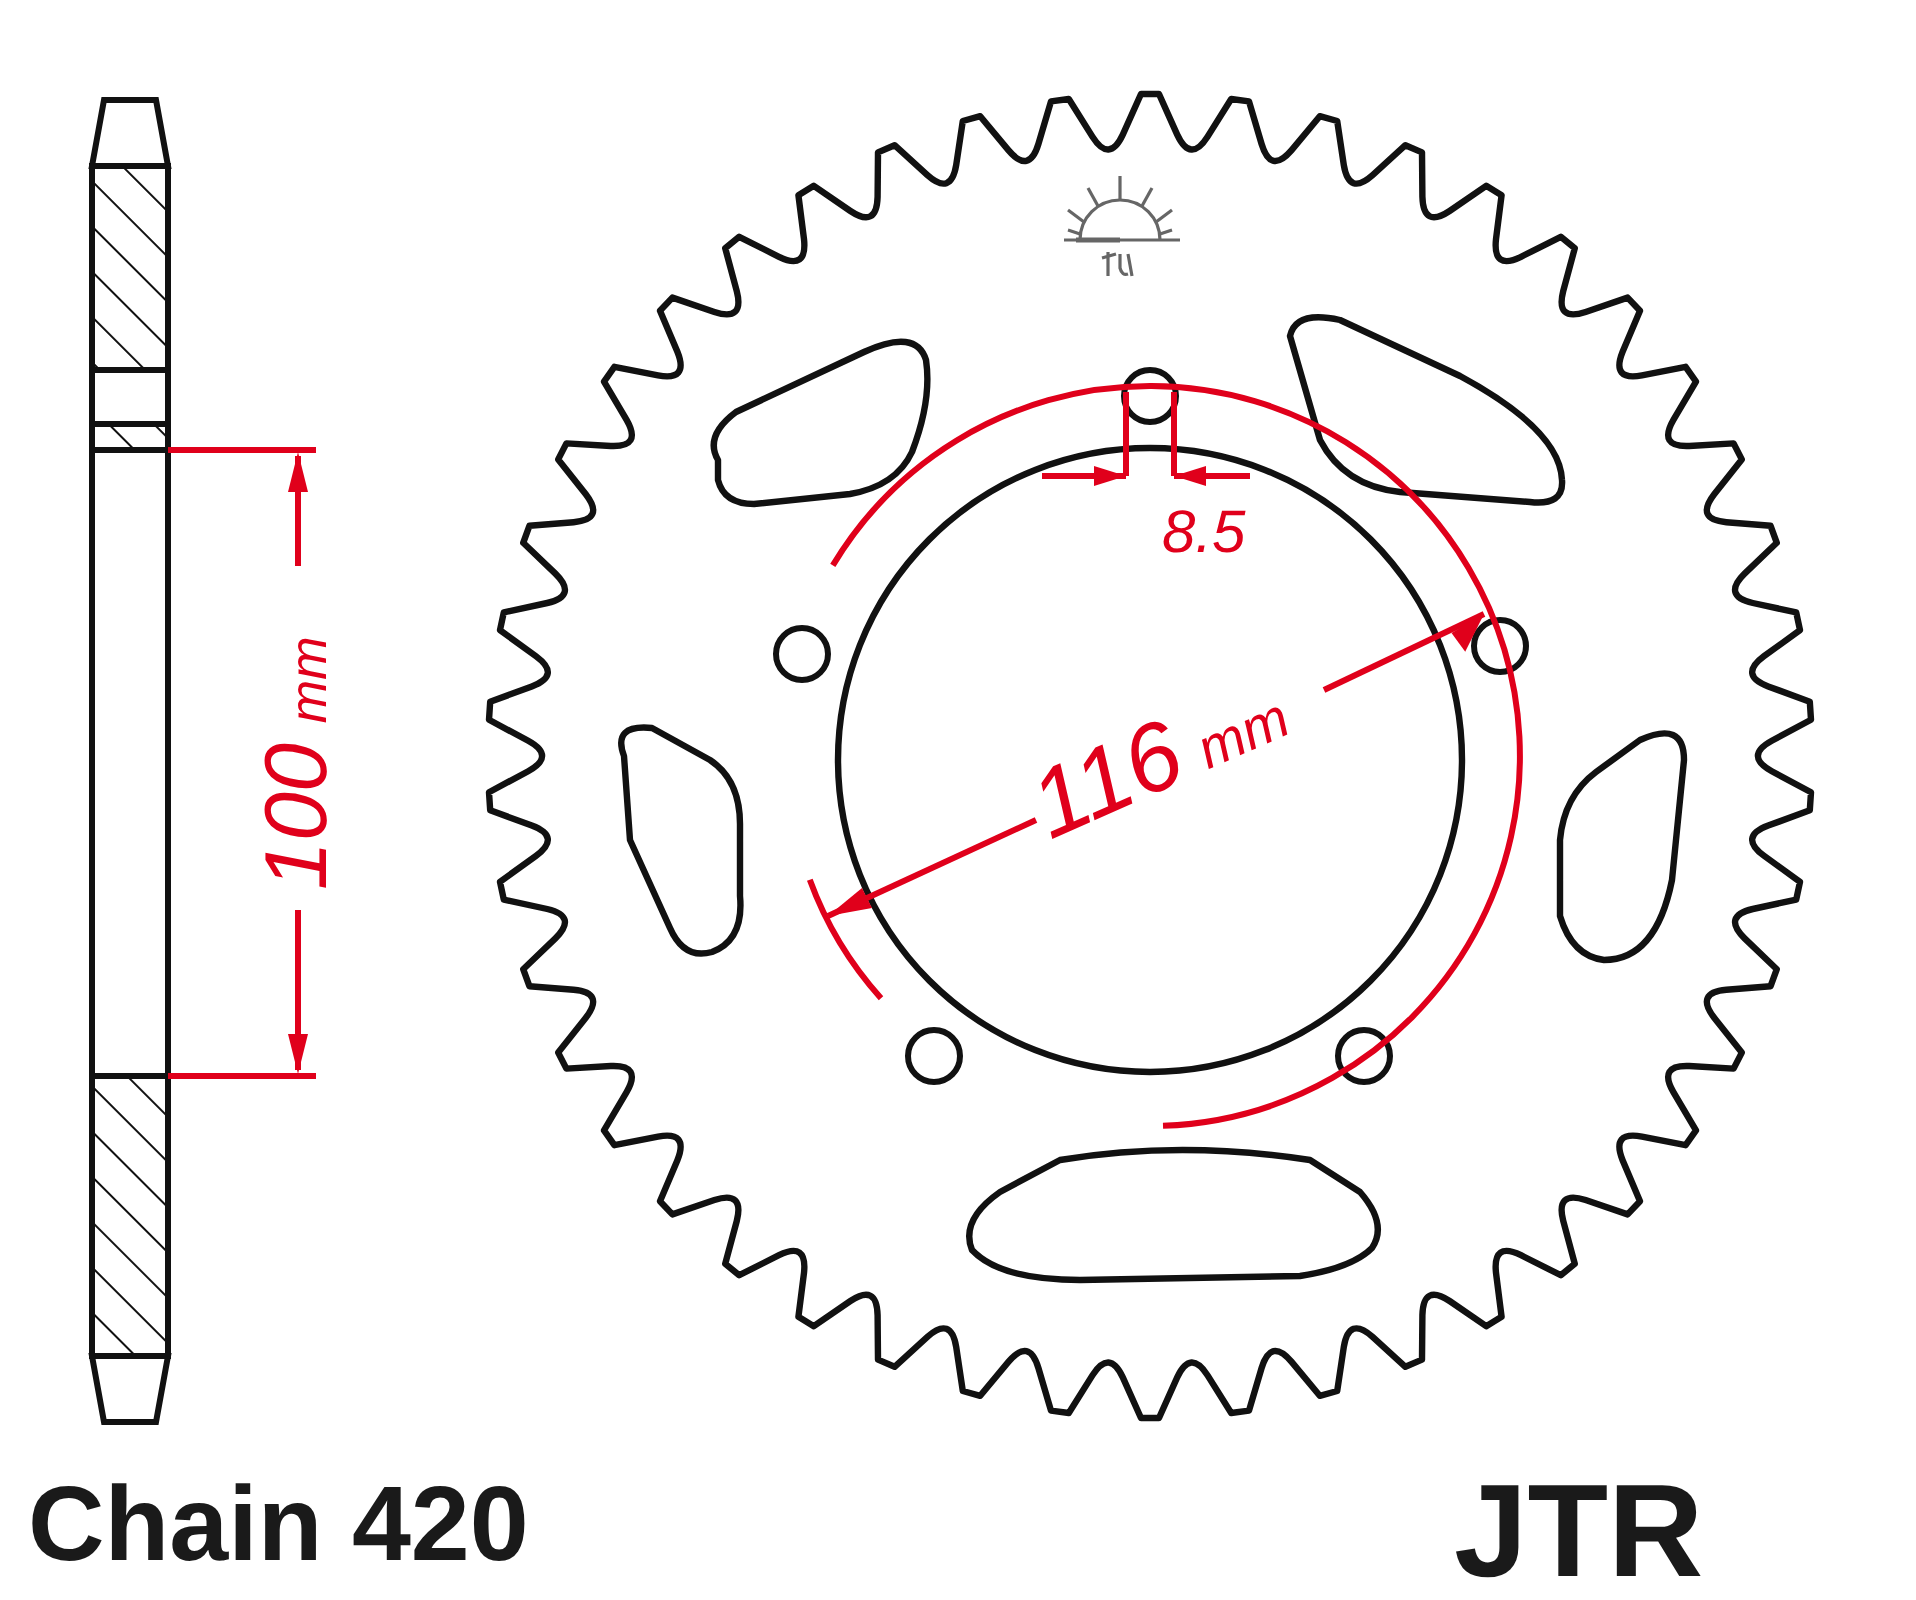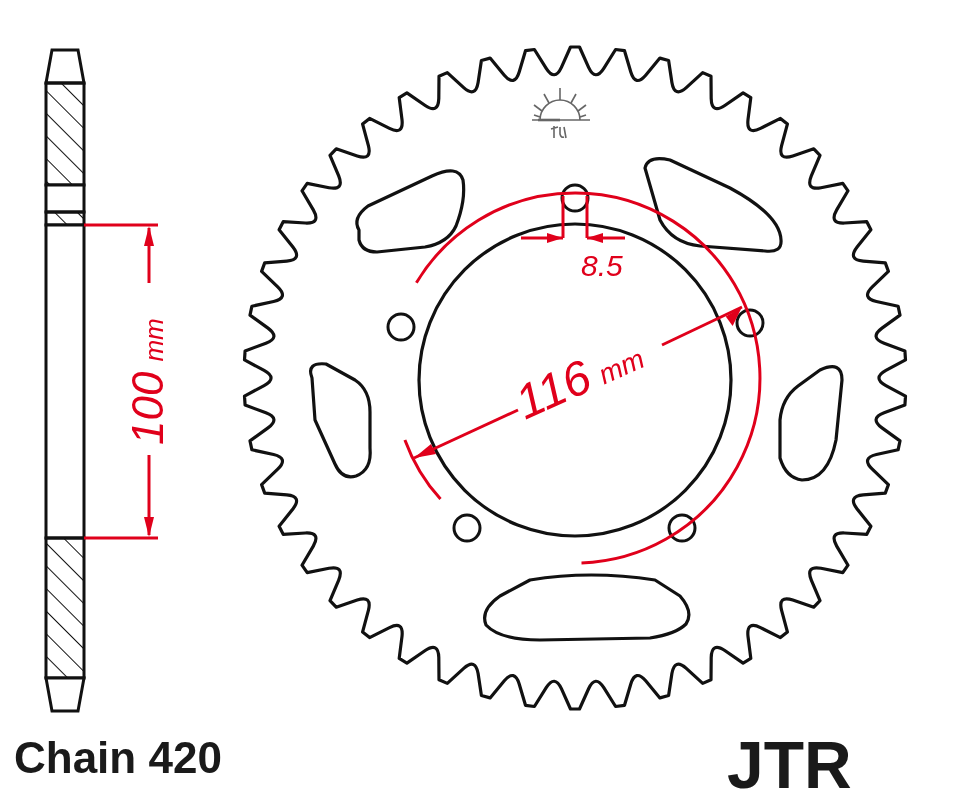--- a/index.html
+++ b/index.html
@@ -1,18 +1,18 @@
 <!DOCTYPE html>
 <html><head>
 <meta charset="utf-8">
 <style>
   html,body{margin:0;padding:0;background:#ffffff;}
   body{width:958px;height:800px;position:relative;overflow:hidden;font-family:"Liberation Sans",sans-serif;}
   #drawing{position:absolute;left:0;top:0;width:958px;height:800px;}
-  .caption{position:absolute;font-family:"Liberation Sans",sans-serif;font-weight:bold;color:#1a1a1a;font-size:44px;line-height:1;letter-spacing:0px;}
+  .caption{position:absolute;font-family:"Liberation Sans",sans-serif;font-weight:bold;color:#1a1a1a;font-size:53px;line-height:1;letter-spacing:0px;}
   #chain-label{left:14px;top:736px;}
   #part-number{left:727px;top:732px;font-size:66px;}
   .dim{font-family:"Liberation Sans",sans-serif;fill:#e0001b;font-style:italic;}
 </style>
 </head>
 <body>
 
 <svg id="drawing" width="958" height="800" viewBox="0 0 958 800" xmlns="http://www.w3.org/2000/svg">
 
   <g stroke="#111" stroke-width="3" fill="none">

